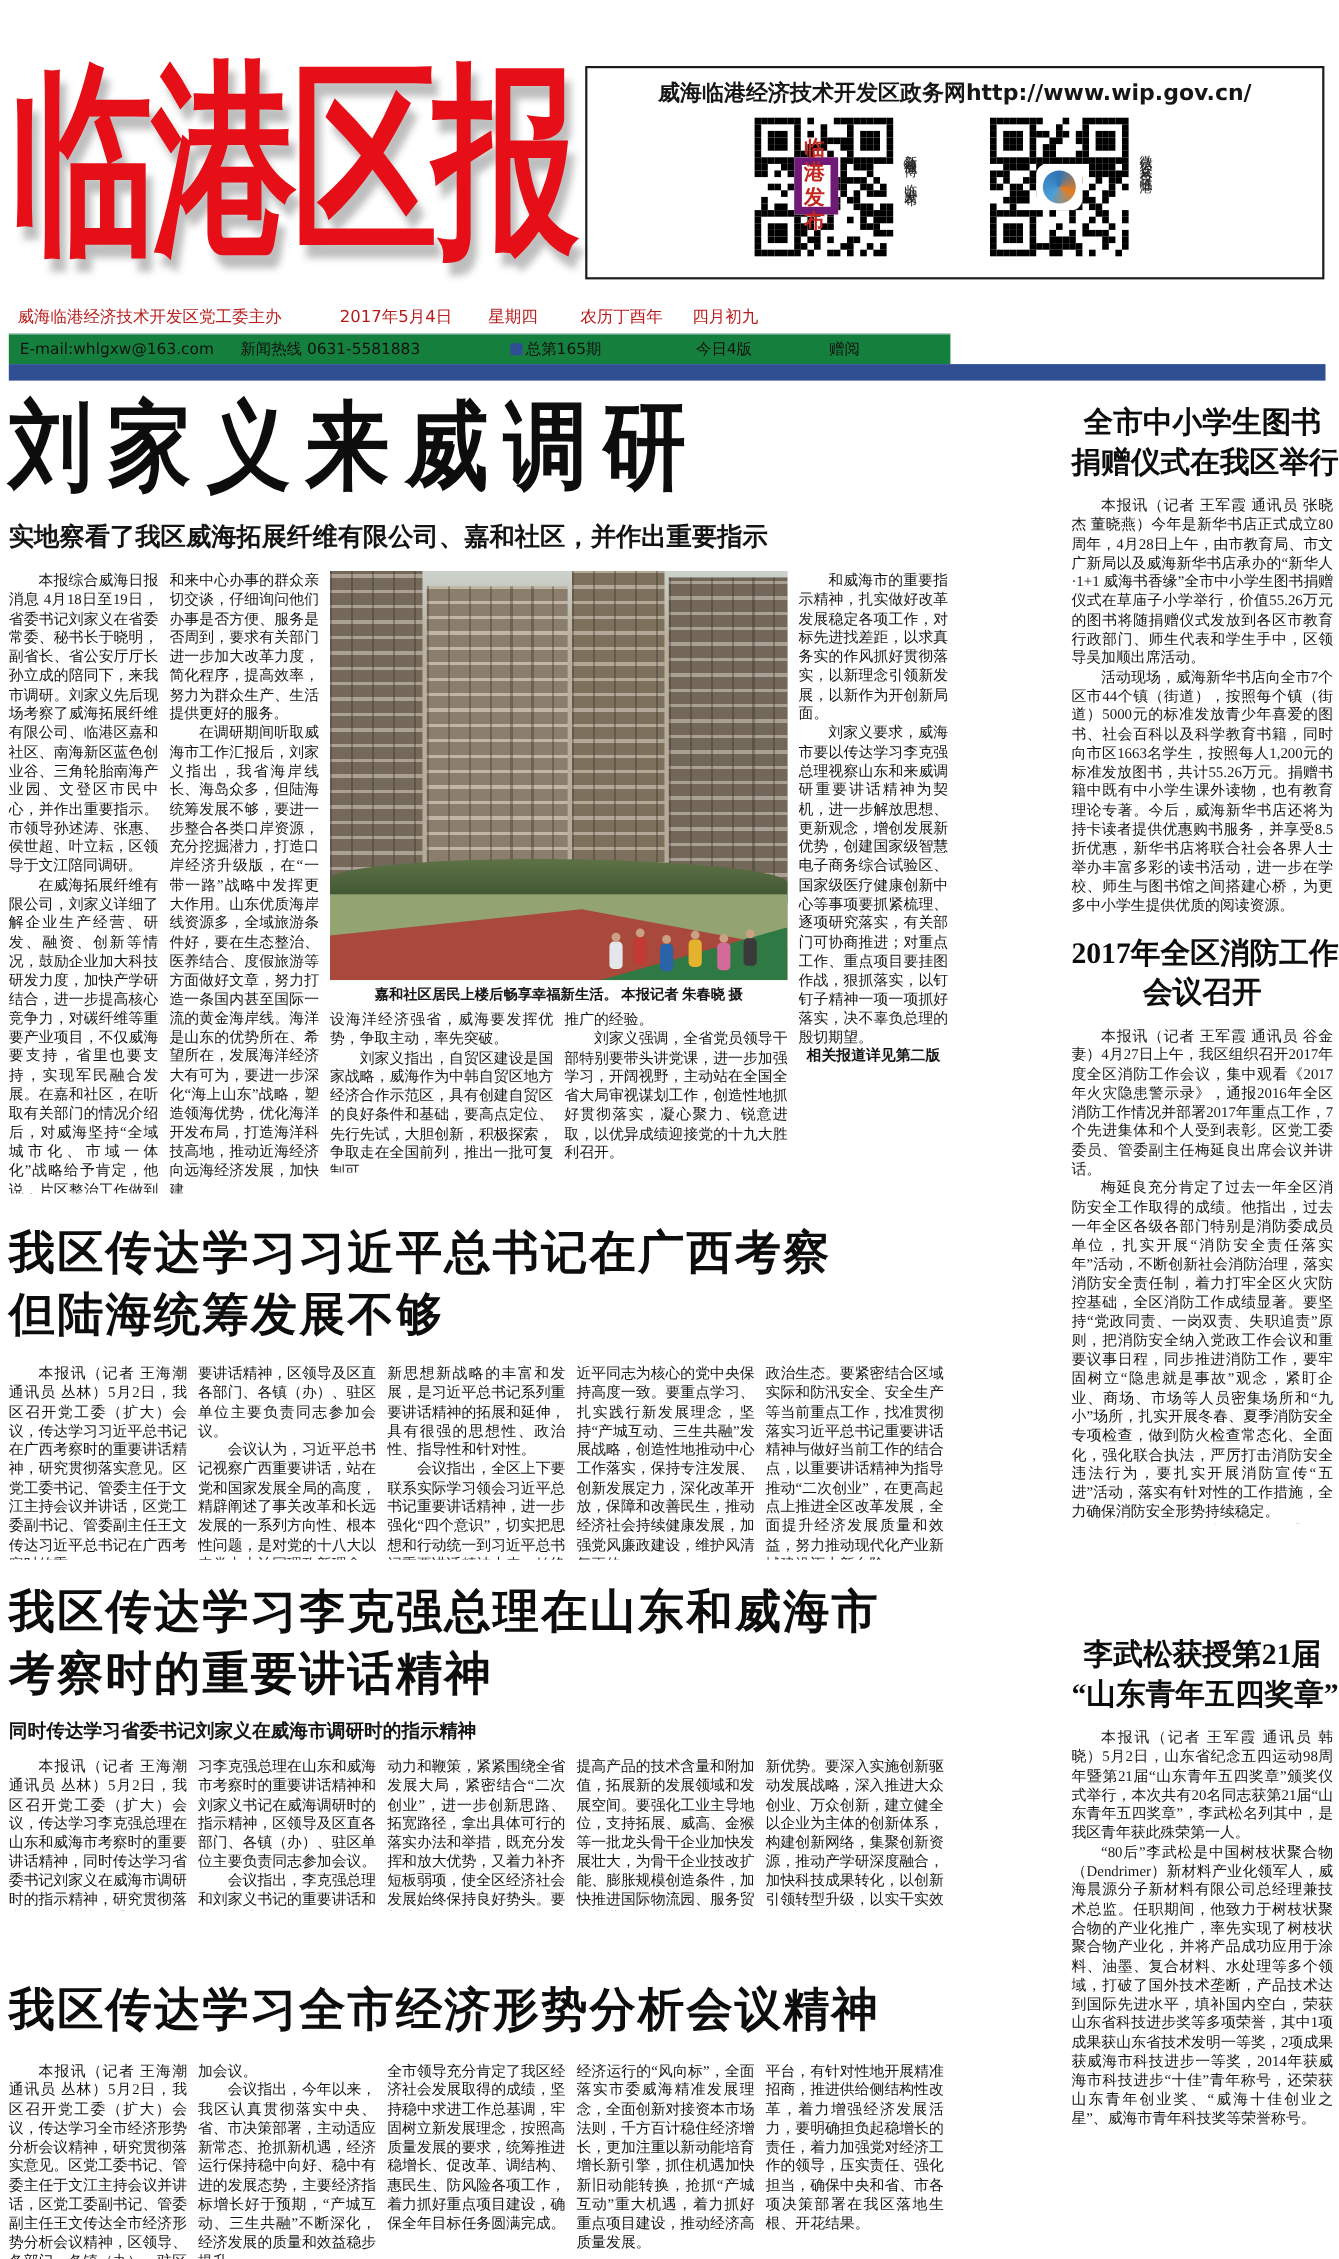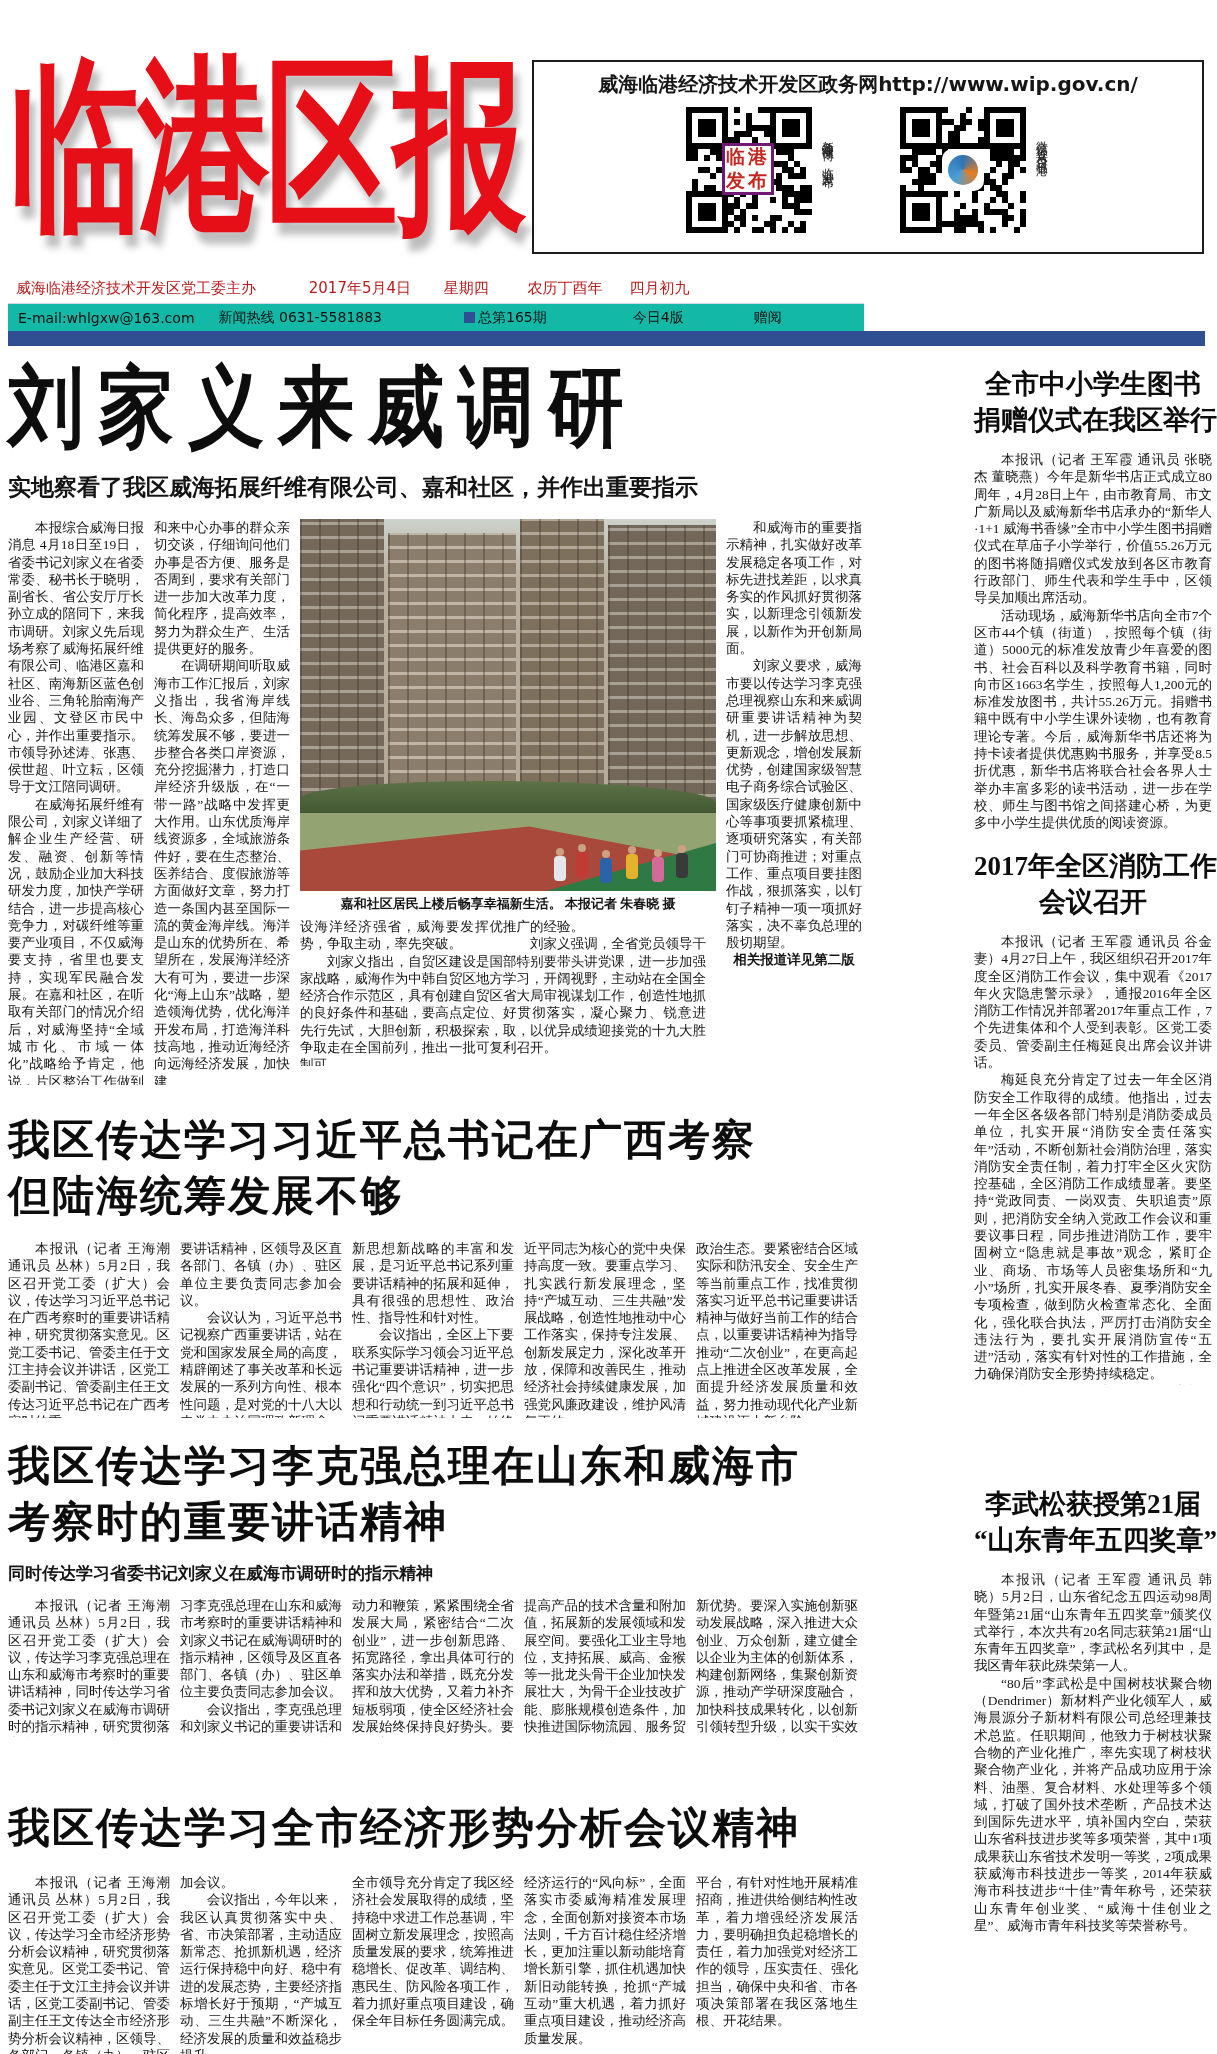--- a/index.html
+++ b/index.html
@@ -14,33 +14,33 @@
   .mast-box{position:absolute;left:532px;top:60px;width:672px;height:194px;border:2px solid #1c1c1c;
       box-sizing:border-box;overflow:hidden;text-align:center;}
   .box-title{font-family:"DejaVu Sans","Liberation Sans",sans-serif;font-size:20px;font-weight:bold;
       margin-top:9px;white-space:nowrap;}
   .qr-row{display:flex;justify-content:center;gap:64px;margin-top:9px;}
   .qr-group{position:relative;display:flex;gap:7px;}
   .qr{display:grid;grid-template-columns:repeat(21,6px);grid-auto-rows:6px;background:#fff;}
   .qr .on{background:#000;}
   .qr-label{writing-mode:vertical-rl;font-family:"DejaVu Sans","Liberation Sans",sans-serif;
       font-size:12px;letter-spacing:3px;align-self:flex-start;margin-top:24px;color:#222;}
-  .seal{position:absolute;left:36px;top:36px;width:52px;height:52px;background:#fff;border:3px solid #701a75;
-      box-sizing:border-box;display:flex;flex-direction:column;justify-content:space-between;z-index:2;}
+  .seal{position:absolute;left:36px;top:36px;width:40px;height:52px;background:#fff;border:7px solid #701a75;
+      box-sizing:border-box;display:flex;flex-direction:column;justify-content:center;z-index:2;}
   .seal-line{color:#c3271f;font-size:19px;line-height:22px;font-weight:bold;letter-spacing:3px;text-align:center;}
   .wxlogo{position:absolute;left:44px;top:44px;width:38px;height:38px;background:#fff;border-radius:8px;
       display:flex;align-items:center;justify-content:center;z-index:2;box-shadow:0 0 0 2px #fff;}
   .swirl{width:30px;height:30px;border-radius:50%;background:conic-gradient(#2e74b5,#e87c1e 110deg,#4aa0d8 220deg,#2e74b5);}
 
   .pub-line{position:absolute;left:16px;top:279px;width:820px;font-family:"DejaVu Sans","Liberation Sans",sans-serif;
       font-size:15px;color:#b91c1c;white-space:nowrap;}
   .pub-line span{display:inline-block;}
   .pl-date{margin-left:48px;} .pl-week{margin-left:28px;} .pl-lyear{margin-left:34px;} .pl-lday{margin-left:22px;}
 
-  .info-band{position:absolute;left:8px;top:303px;width:856px;height:27px;background:#14b8a6;
+  .info-band{position:absolute;left:8px;top:303px;width:856px;height:27px;background:#15803d;
       border-top:1px solid #cdd9e8;display:flex;align-items:center;
       font-family:"DejaVu Sans","Liberation Sans",sans-serif;font-size:14px;color:#111;white-space:nowrap;}
   .ib-email{margin-left:10px;} .ib-hot{margin-left:24px;} .ib-issue{margin-left:82px;display:flex;align-items:center;}
   .ib-pages{margin-left:86px;} .ib-gift{margin-left:70px;}
   .sq{display:inline-block;width:11px;height:11px;background:#2f4f92;margin-right:3px;}
 
   .navy-bar{position:absolute;left:8px;top:331px;width:1197px;height:15px;background:#2f4f92;}
 
   
   .lead{position:absolute;left:8px;top:360px;width:854px;}
@@ -48,21 +48,21 @@
       white-space:nowrap;transform:scaleY(1.15);transform-origin:left top;color:#0d0d0d;}
   .lead-sub{font-family:"DejaVu Sans","Liberation Sans",sans-serif;font-size:23px;font-weight:bold;
       margin-top:12px;white-space:nowrap;color:#141414;}
   .lead-cols{display:flex;gap:10px;margin-top:16px;height:566px;overflow:hidden;}
   .ncol{width:162px;overflow:hidden;}
   .nmid{width:416px;}
   .para{margin:0;font-size:13.5px;line-height:17.3px;text-align:justify;text-indent:2em;}
   .para.cont{text-indent:0;}
   .para.tr{text-align:center;text-indent:0;}
   .para.b{font-weight:bold;}
-  .mid-cols{display:flex;margin-top:6px;height:148px;overflow:hidden;}
+  .mid-cols{display:flex;gap:10px;margin-top:6px;height:148px;overflow:hidden;}
   .mcol{width:203px;overflow:hidden;}
   .caption{font-size:13px;font-weight:bold;text-align:center;margin-top:5px;line-height:16px;}
 
   
   .photo{position:relative;width:416px;height:372px;overflow:hidden;background:linear-gradient(180deg,#ccd2cc 0,#b9b09d 60px,#b1a794 100%);}
   .bld{position:absolute;top:0;
       background-image:repeating-linear-gradient(90deg,rgba(55,45,38,.35) 0 2px,transparent 2px 19px),
                        repeating-linear-gradient(0deg,rgba(255,255,255,.28) 0 3px,rgba(62,52,44,.28) 3px 14px);}
   .b1{left:0;width:84px;height:300px;background-color:#8a7d6c;}
   .b2{left:88px;width:128px;height:282px;top:14px;background-color:#a99a84;}

